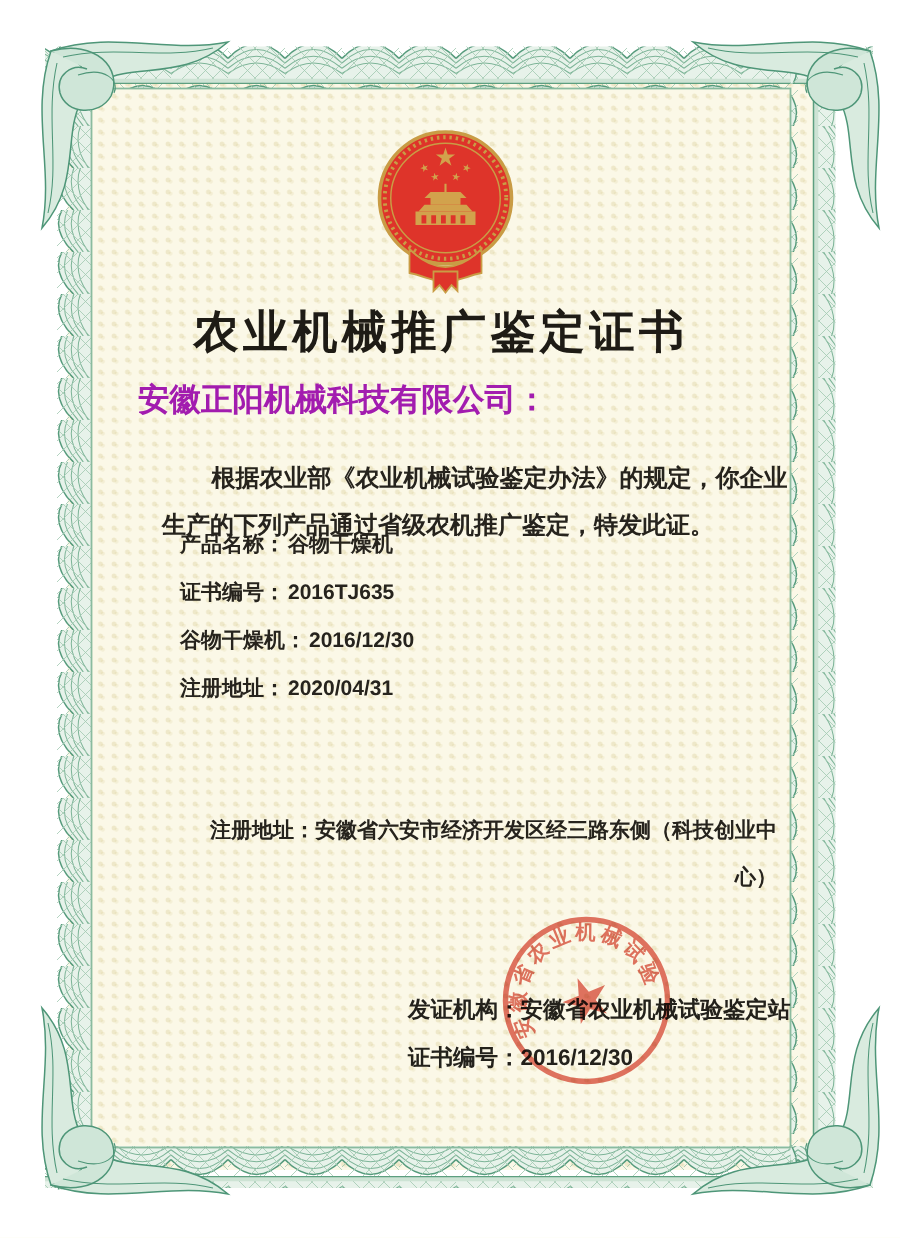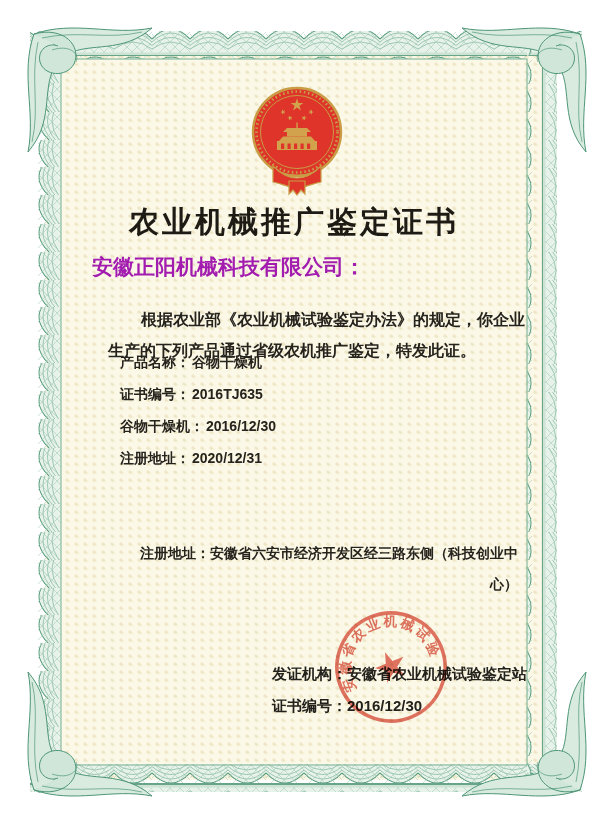--- a/index.html
+++ b/index.html
@@ -145,21 +145,21 @@
   <div class="field-row">
     <span class="flabel">产品名称：</span><span class="fvalue">谷物干燥机</span>
   </div>
   <div class="field-row">
     <span class="flabel">证书编号：</span><span class="fvalue">2016TJ635</span>
   </div>
   <div class="field-row">
     <span class="flabel">谷物干燥机：</span><span class="fvalue">2016/12/30</span>
   </div>
   <div class="field-row">
-    <span class="flabel">注册地址：</span><span class="fvalue">2020/12/31</span>
+    <span class="flabel">注册地址：</span><span class="fvalue">2020/04/31</span>
   </div>
 </div>
 
 <p class="abs address">
   <span>注册地址：</span><span>安徽省六安市经济开发区经三路东侧（科技创业中心）</span>
 </p>
 
 <div class="abs footer">
   <div class="footer-row">
     <span>发证机构：</span><span>安徽省农业机械试验鉴定站</span>

